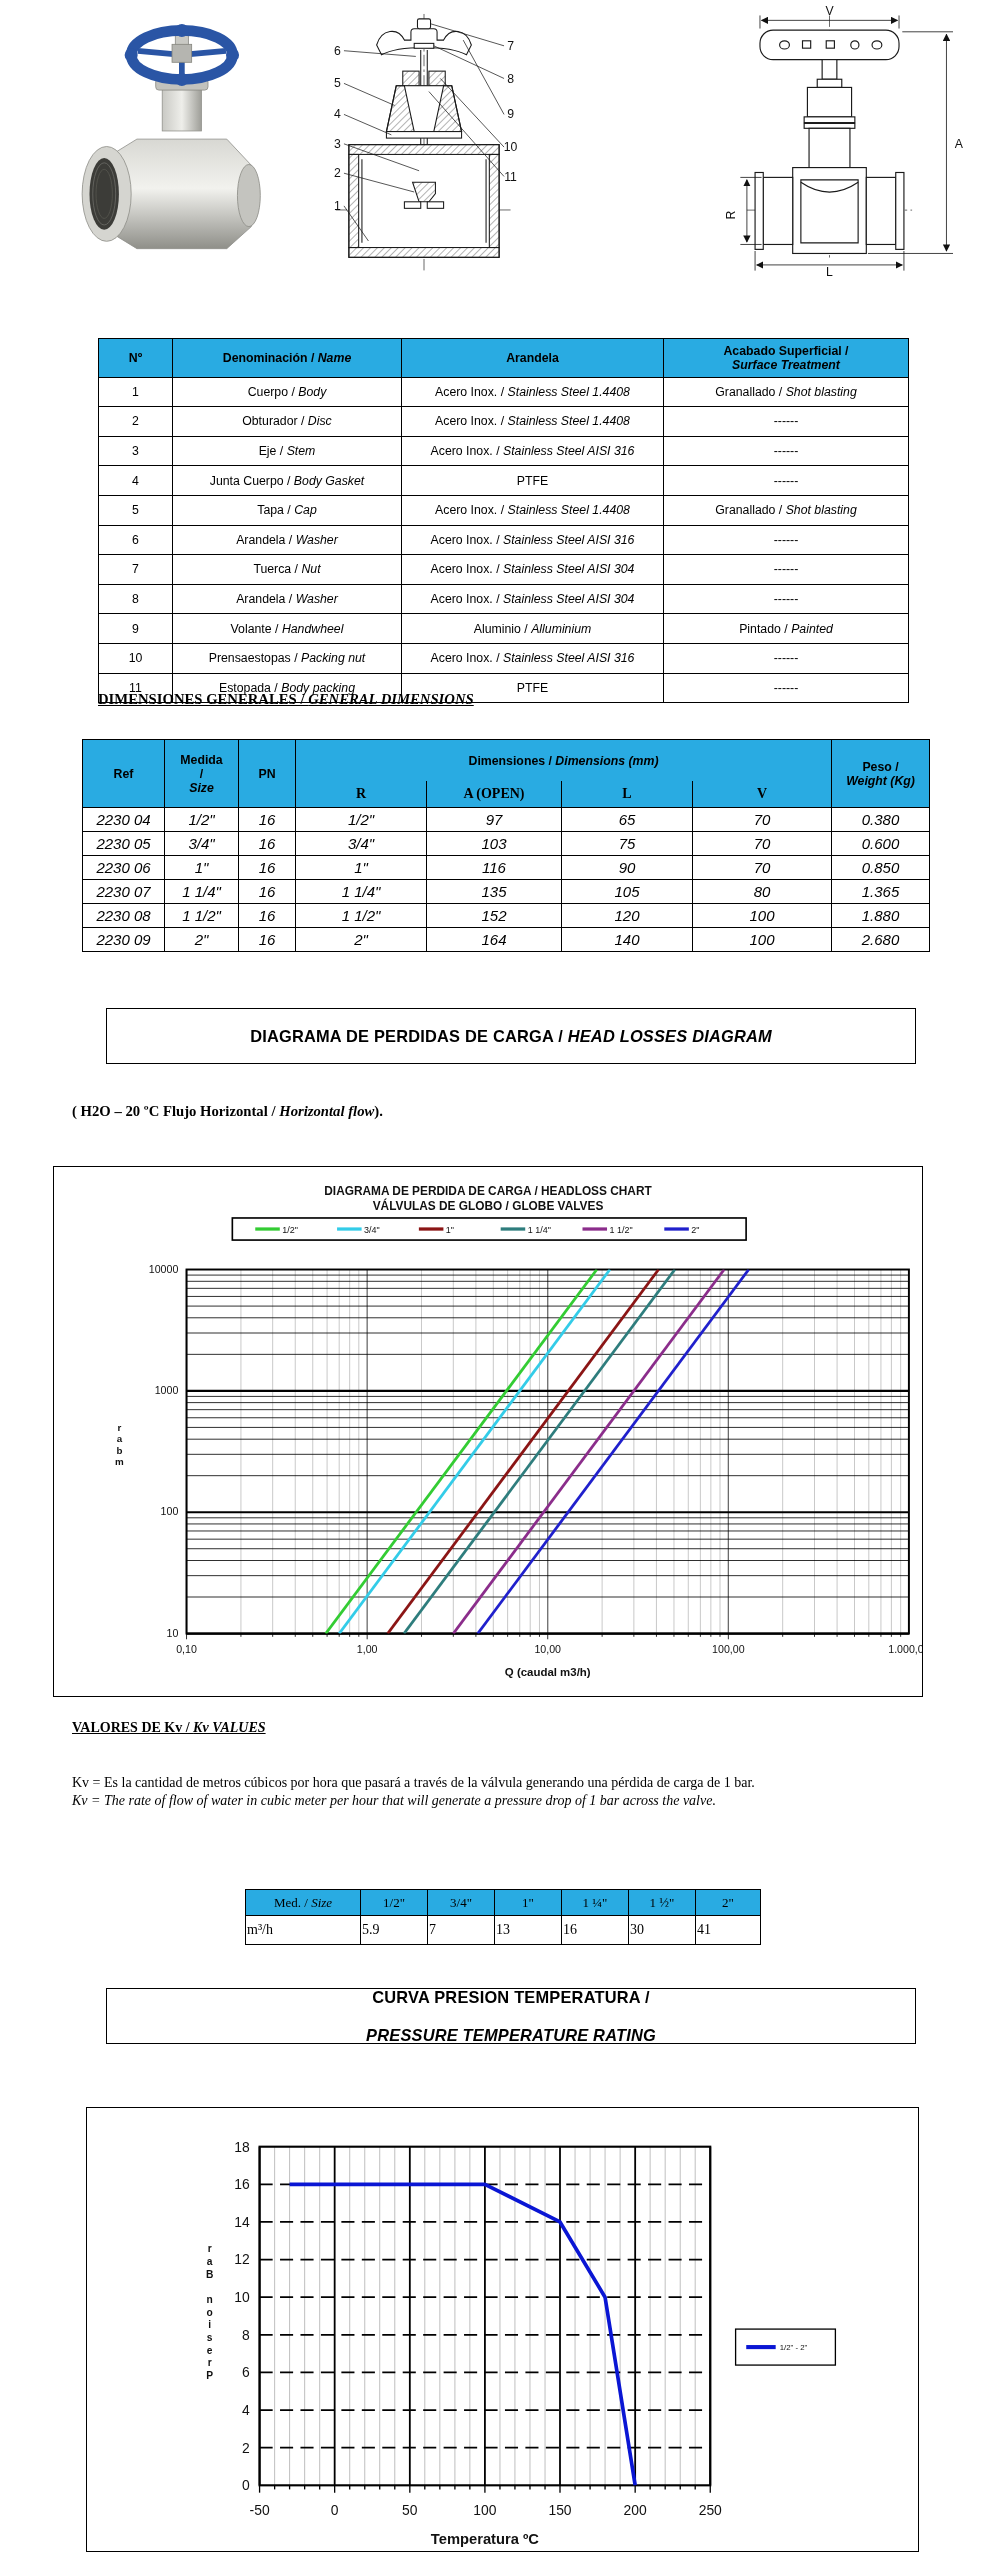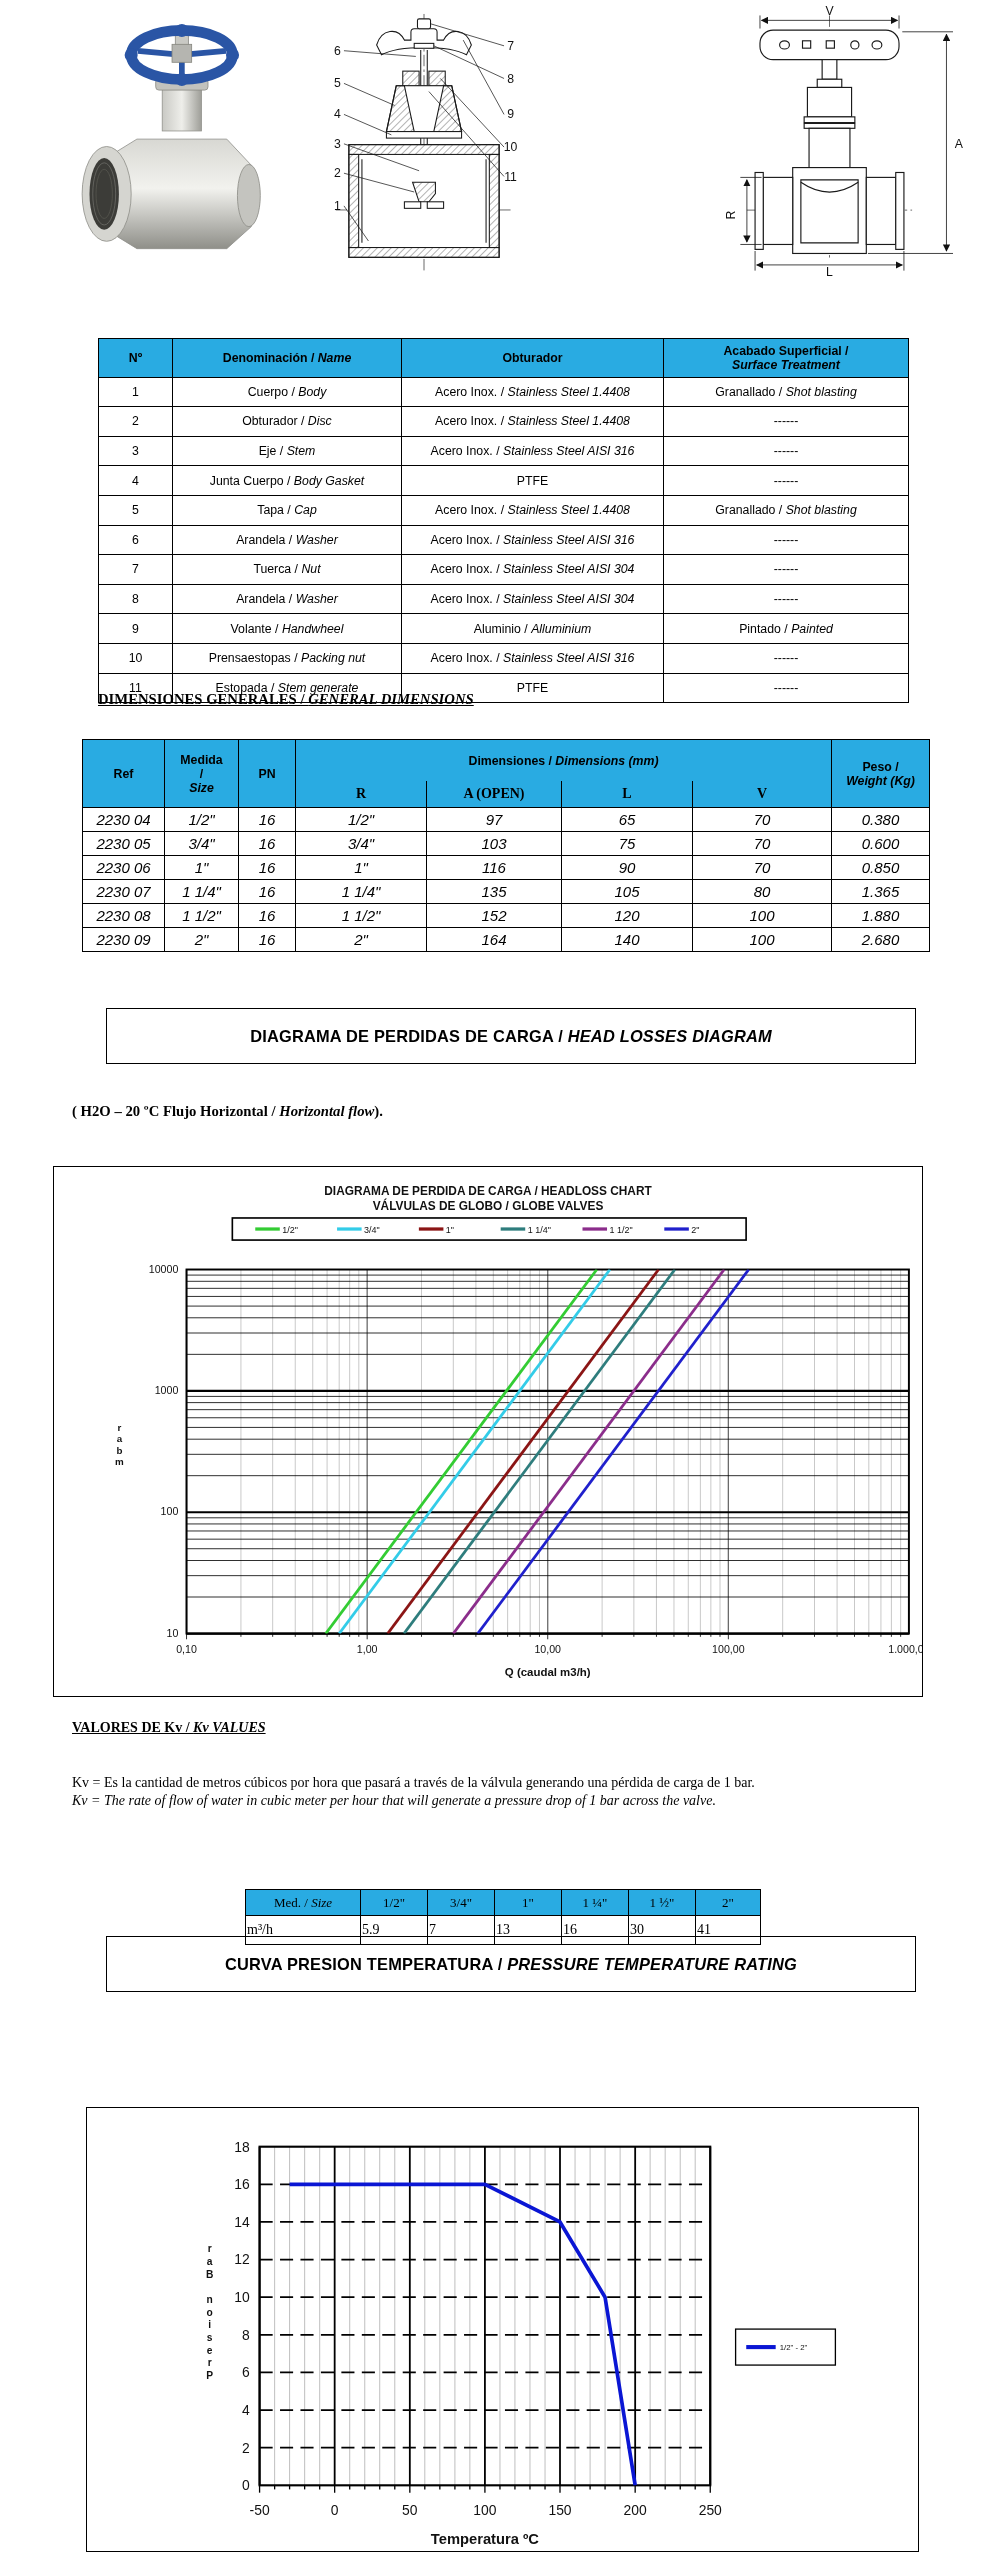--- a/index.html
+++ b/index.html
@@ -199,21 +199,21 @@
   <colgroup>
       <col style="width:74px">
       <col style="width:229px">
       <col style="width:262px">
       <col style="width:245px">
     </colgroup>
   <thead>
     <tr>
       <th>Nº</th>
       <th><span>Denominación / </span><span class="it">Name</span></th>
-      <th>Obturador</th>
+      <th>Arandela</th>
       <th><span class="blk">Acabado Superficial /</span><span class="it">Surface Treatment</span></th>
     </tr>
   </thead>
   <tbody id="parts-body">
       <tr>
         <td>1</td>
         <td>Cuerpo / <span class="it">Body</span></td>
         <td>Acero Inox. / <span class="it">Stainless Steel 1.4408</span></td>
         <td>Granallado / <span class="it">Shot blasting</span></td>
       </tr>
@@ -266,21 +266,21 @@
         <td>Pintado / <span class="it">Painted</span></td>
       </tr>
       <tr>
         <td>10</td>
         <td>Prensaestopas / <span class="it">Packing nut</span></td>
         <td>Acero Inox. / <span class="it">Stainless Steel AISI 316</span></td>
         <td>------<span class="it"></span></td>
       </tr>
       <tr>
         <td>11</td>
-        <td>Estopada / <span class="it">Stem generate</span></td>
+        <td>Estopada / <span class="it">Body packing</span></td>
         <td>PTFE<span class="it"></span></td>
         <td>------<span class="it"></span></td>
       </tr>
     </tbody>
 </table>
 
 <div class="abs serifb underl" style="left:98px;top:691px;font-size:14.7px;">
   <span>DIMENSIONES GENERALES / </span><span class="it">GENERAL DIMENSIONS</span>
 </div>
 
@@ -567,21 +567,21 @@
       <td>5.9</td>
       <td>7</td>
       <td>13</td>
       <td>16</td>
       <td>30</td>
       <td>41</td>
     </tr>
   </tbody>
 </table>
 
-<div class="abs boxhead" style="left:106px;top:1936px;width:808px;height:54px;">
+<div class="abs boxhead" style="left:106px;top:1988px;width:808px;height:54px;flex-direction:column;">
   <span>CURVA PRESION TEMPERATURA / </span>&nbsp;<span class="it">PRESSURE TEMPERATURE RATING</span>
 </div>
 
 <div class="abs chartbox" style="left:86px;top:2107px;width:831px;height:443px;">
   <svg id="pt-svg" width="831" height="443" viewBox="0 0 1016 541">
       <line x1="211.0" y1="47" x2="211.0" y2="461" stroke="#000" stroke-width="2.2"></line>
       <line x1="211.0" y1="461" x2="211.0" y2="470" stroke="#000" stroke-width="1.6"></line>
       <line x1="229.4" y1="47" x2="229.4" y2="461" stroke="#b0b0b0" stroke-width="1"></line>
       <line x1="229.4" y1="461" x2="229.4" y2="466" stroke="#000" stroke-width="1.6"></line>
       <line x1="247.7" y1="47" x2="247.7" y2="461" stroke="#b0b0b0" stroke-width="1"></line>

